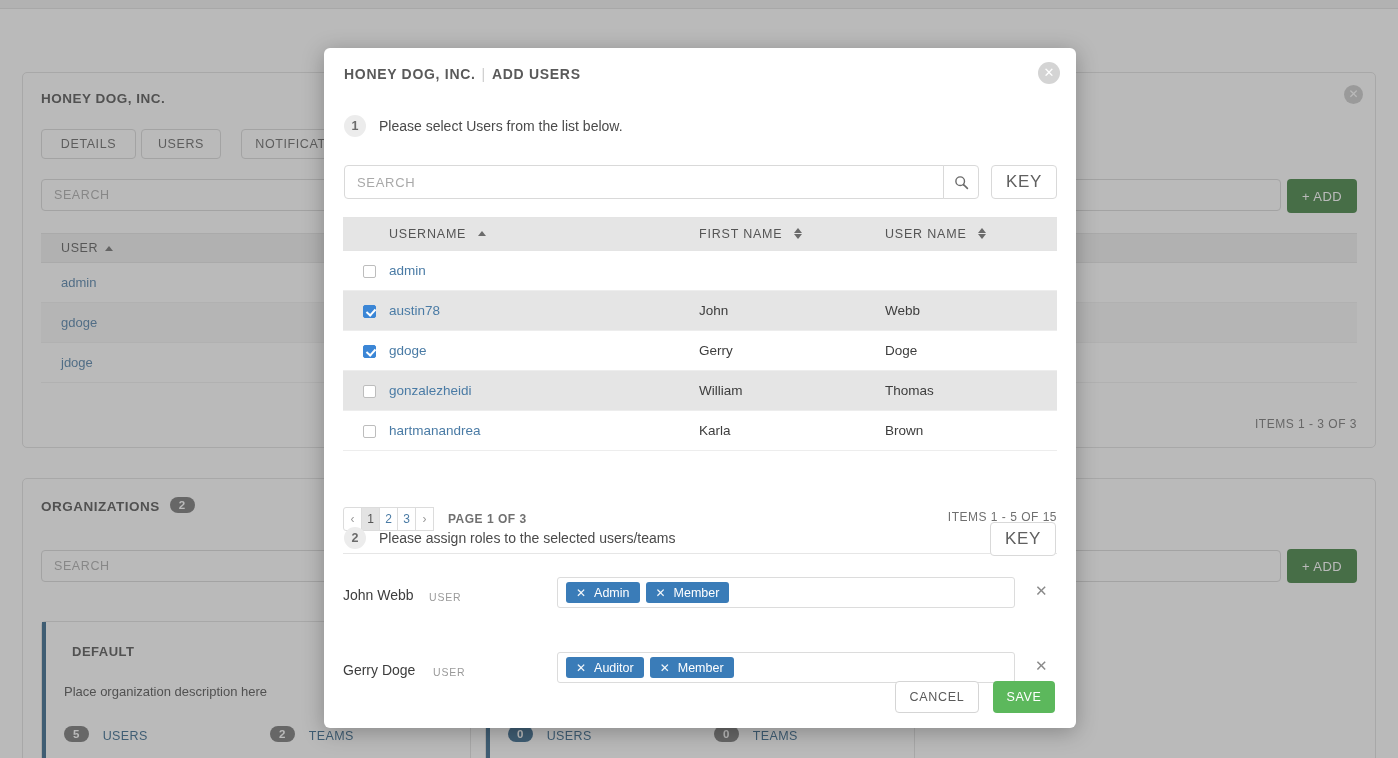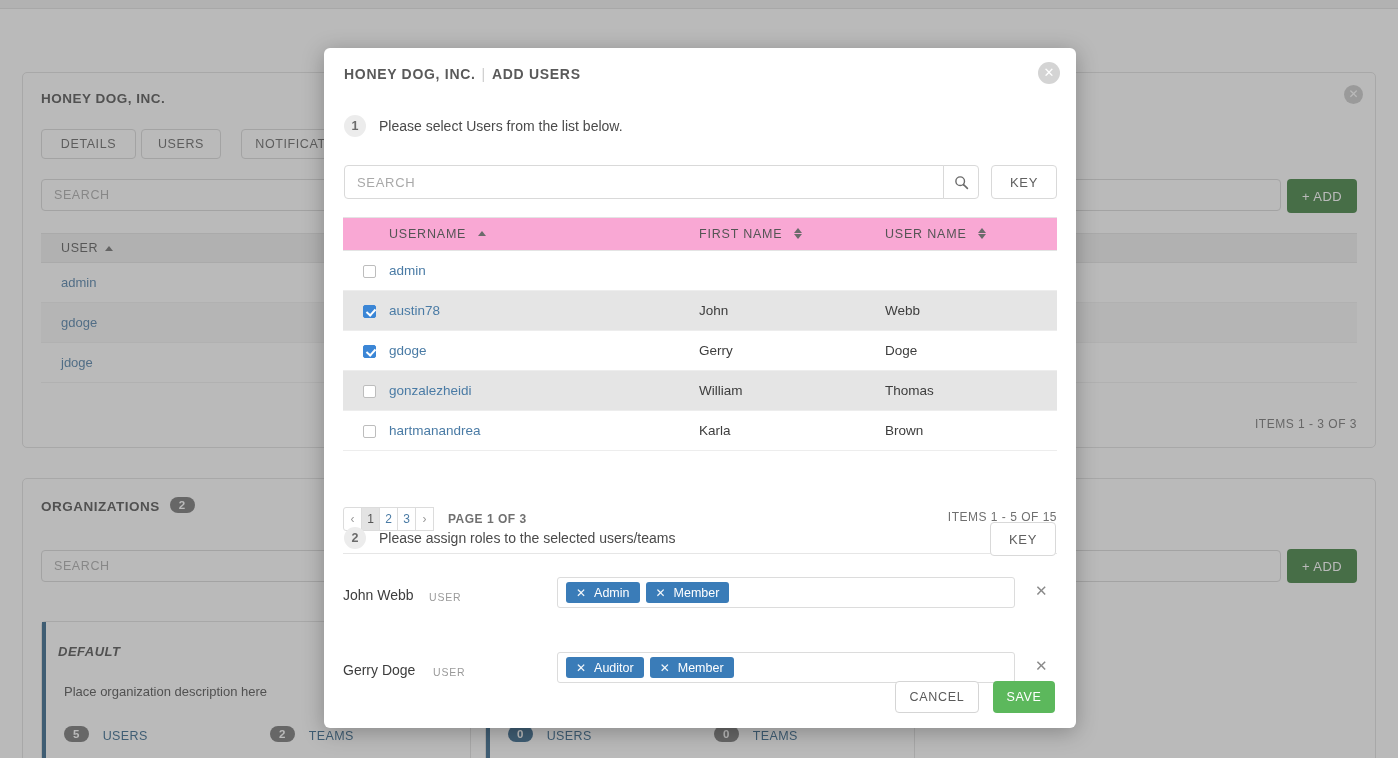--- a/index.html
+++ b/index.html
@@ -142,29 +142,29 @@
   .m-searchbtn {
     position: absolute; left: 619px; top: 117px;
     width: 36px; height: 34px;
     border: 1px solid #d9d9d9; border-radius: 0 4px 4px 0;
     background: #fff; display: flex; align-items: center; justify-content: center;
   }
   .m-key {
     position: absolute; width: 66px; height: 34px;
     border: 1px solid #d9d9d9; border-radius: 4px; background: #fff;
     display: flex; align-items: center; justify-content: center;
-    font-size: 13px; color: #606060; letter-spacing: .7px; cursor: pointer;
+    font-size: 17px; color: #606060; letter-spacing: .7px; cursor: pointer;
   }
 
   table.usertbl {
     position: absolute; left: 19px; top: 169px;
     width: 714px; border-collapse: collapse;
   }
   table.usertbl thead th {
-    background: #f9a8d4; color: #555;
+    background: #e5e5e5; color: #555;
     font-size: 12.5px; font-weight: normal; letter-spacing: .8px;
     text-align: left; padding: 9px 0; height: 30px;
     border-top: 1px solid #e4e4e4; border-bottom: 1px solid #e4e4e4;
   }
   table.usertbl thead th.c-check { width: 46px; }
   table.usertbl thead th.c-user { width: 310px; }
   table.usertbl thead th.c-first { width: 186px; }
   table.usertbl tbody td {
     font-size: 13.5px; color: #3d3d3d; padding: 0; height: 40px;
     border-bottom: 1px solid #ededed; vertical-align: middle;
@@ -275,21 +275,21 @@
 
   <div class="card" id="card-orgs">
     <div class="card-title" style="left:18px; top:18px;">
       <span>ORGANIZATIONS</span><span class="pill-badge">2</span>
     </div>
     <div class="searchbox" style="left:18px; top:71px; width:1240px;">SEARCH</div>
     <div class="btn-add" style="right:18px; top:70px;">+ ADD</div>
 
     <div class="org-card" style="left:18px; top:142px; width:430px; height:148px;">
       <div class="accent"></div>
-      <div class="org-name" style="left:16px; top:22px;font-style:italic;">DEFAULT</div>
+      <div class="org-name" style="left:30px; top:22px;">DEFAULT</div>
       <div class="org-desc" style="left:22px; top:62px;">Place organization description here</div>
       <div class="org-stat" style="left:22px; top:104px;">
         <span class="pill-badge" style="margin-left:0;">5</span>
         <span style="margin-left:10px;">USERS</span>
       </div>
       <div class="org-stat" style="left:228px; top:104px;">
         <span class="pill-badge" style="margin-left:0;">2</span>
         <span style="margin-left:10px;">TEAMS</span>
       </div>
     </div>

